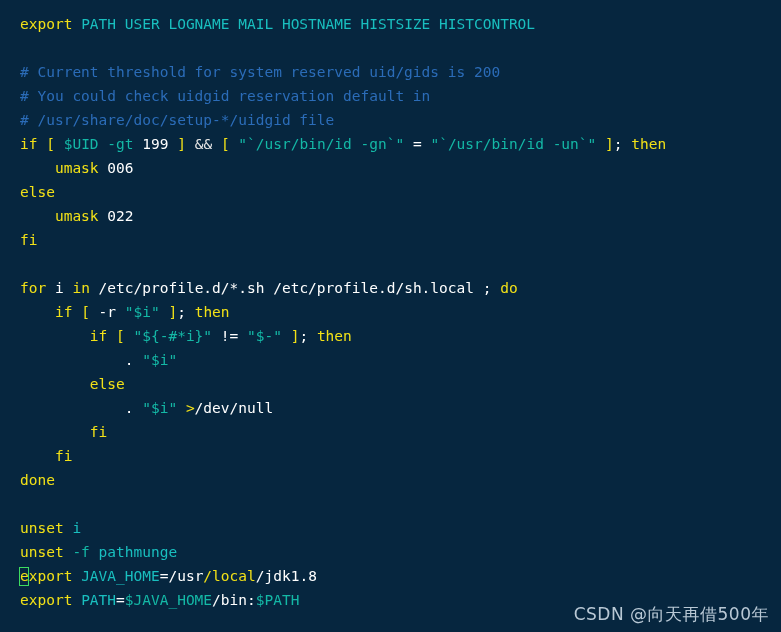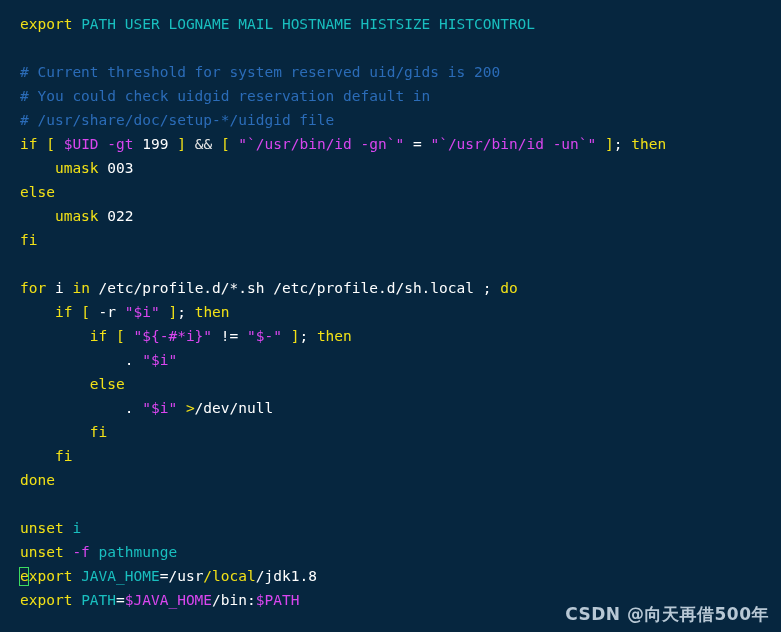--- a/index.html
+++ b/index.html
@@ -29,21 +29,21 @@
     line-height: 24px;
     white-space: pre;
     padding-left: 8px;
     box-sizing: border-box;
     letter-spacing: 0px;
   }
   
   .kw    { color: #f2e117; }           
   .var   { color: #19bfbf; }           
   .cmt   { color: #2b6cb8; }           
-  .str   { color: #d946ef; }           
+  .str   { color: #14b8a6; }           
   .num   { color: #ffffff; }           
   .plain { color: #ffffff; }           
   .op    { color: #e6e6e6; }           
 
   
   .cursor-line { position: relative; }
   .cursor {
     position: absolute;
     left: 7px;
     top: 3px;
@@ -58,36 +58,35 @@
     position: absolute;
     right: 12px;
     bottom: 8px;
     color: #c8d6e2;
     font-family: "DejaVu Sans", "Liberation Sans", sans-serif;
     font-size: 17px;
     line-height: 20px;
     letter-spacing: 0.5px;
     opacity: 0.92;
     user-select: none;
-    font-weight: bold;
   }
 </style>
 </head>
 <body style="background: rgb(6, 38, 63);">
 
 <div id="screen" style="background: rgb(6, 38, 63);">
 
   <div id="code">
       <div class="line"><span class="kw">export</span><span class="plain"> </span><span class="var">PATH USER LOGNAME MAIL HOSTNAME HISTSIZE HISTCONTROL</span></div>
       <div class="line">&nbsp;</div>
       <div class="line"><span class="cmt"># Current threshold for system reserved uid/gids is 200</span></div>
       <div class="line"><span class="cmt"># You could check uidgid reservation default in</span></div>
       <div class="line"><span class="cmt"># /usr/share/doc/setup-*/uidgid file</span></div>
       <div class="line"><span class="kw">if</span><span class="plain"> </span><span class="kw">[</span><span class="plain"> </span><span class="str">$UID</span><span class="plain"> </span><span class="str">-gt</span><span class="plain"> </span><span class="num">199</span><span class="plain"> </span><span class="kw">]</span><span class="plain"> </span><span class="op">&amp;&amp;</span><span class="plain"> </span><span class="kw">[</span><span class="plain"> </span><span class="str">"`/usr/bin/id -gn`"</span><span class="plain"> = </span><span class="str">"`/usr/bin/id -un`"</span><span class="plain"> </span><span class="kw">]</span><span class="plain">; </span><span class="kw">then</span></div>
-      <div class="line"><span class="plain">    </span><span class="kw">umask</span><span class="plain"> </span><span class="num">003</span></div>
+      <div class="line"><span class="plain">    </span><span class="kw">umask</span><span class="plain"> </span><span class="num">006</span></div>
       <div class="line"><span class="kw">else</span></div>
       <div class="line"><span class="plain">    </span><span class="kw">umask</span><span class="plain"> </span><span class="num">022</span></div>
       <div class="line"><span class="kw">fi</span></div>
       <div class="line">&nbsp;</div>
       <div class="line"><span class="kw">for</span><span class="plain"> </span><span class="plain">i</span><span class="plain"> </span><span class="kw">in</span><span class="plain"> /etc/profile.d/*.sh /etc/profile.d/sh.local ; </span><span class="kw">do</span></div>
       <div class="line"><span class="plain">    </span><span class="kw">if</span><span class="plain"> </span><span class="kw">[</span><span class="plain"> </span><span class="plain">-r</span><span class="plain"> </span><span class="str">"$i"</span><span class="plain"> </span><span class="kw">]</span><span class="plain">; </span><span class="kw">then</span></div>
       <div class="line"><span class="plain">        </span><span class="kw">if</span><span class="plain"> </span><span class="kw">[</span><span class="plain"> </span><span class="str">"${-#*i}"</span><span class="plain"> != </span><span class="str">"$-"</span><span class="plain"> </span><span class="kw">]</span><span class="plain">; </span><span class="kw">then</span></div>
       <div class="line"><span class="plain">            . </span><span class="str">"$i"</span></div>
       <div class="line"><span class="plain">        </span><span class="kw">else</span></div>
       <div class="line"><span class="plain">            . </span><span class="str">"$i"</span><span class="plain"> </span><span class="kw">&gt;</span><span class="plain">/dev/null</span></div>

